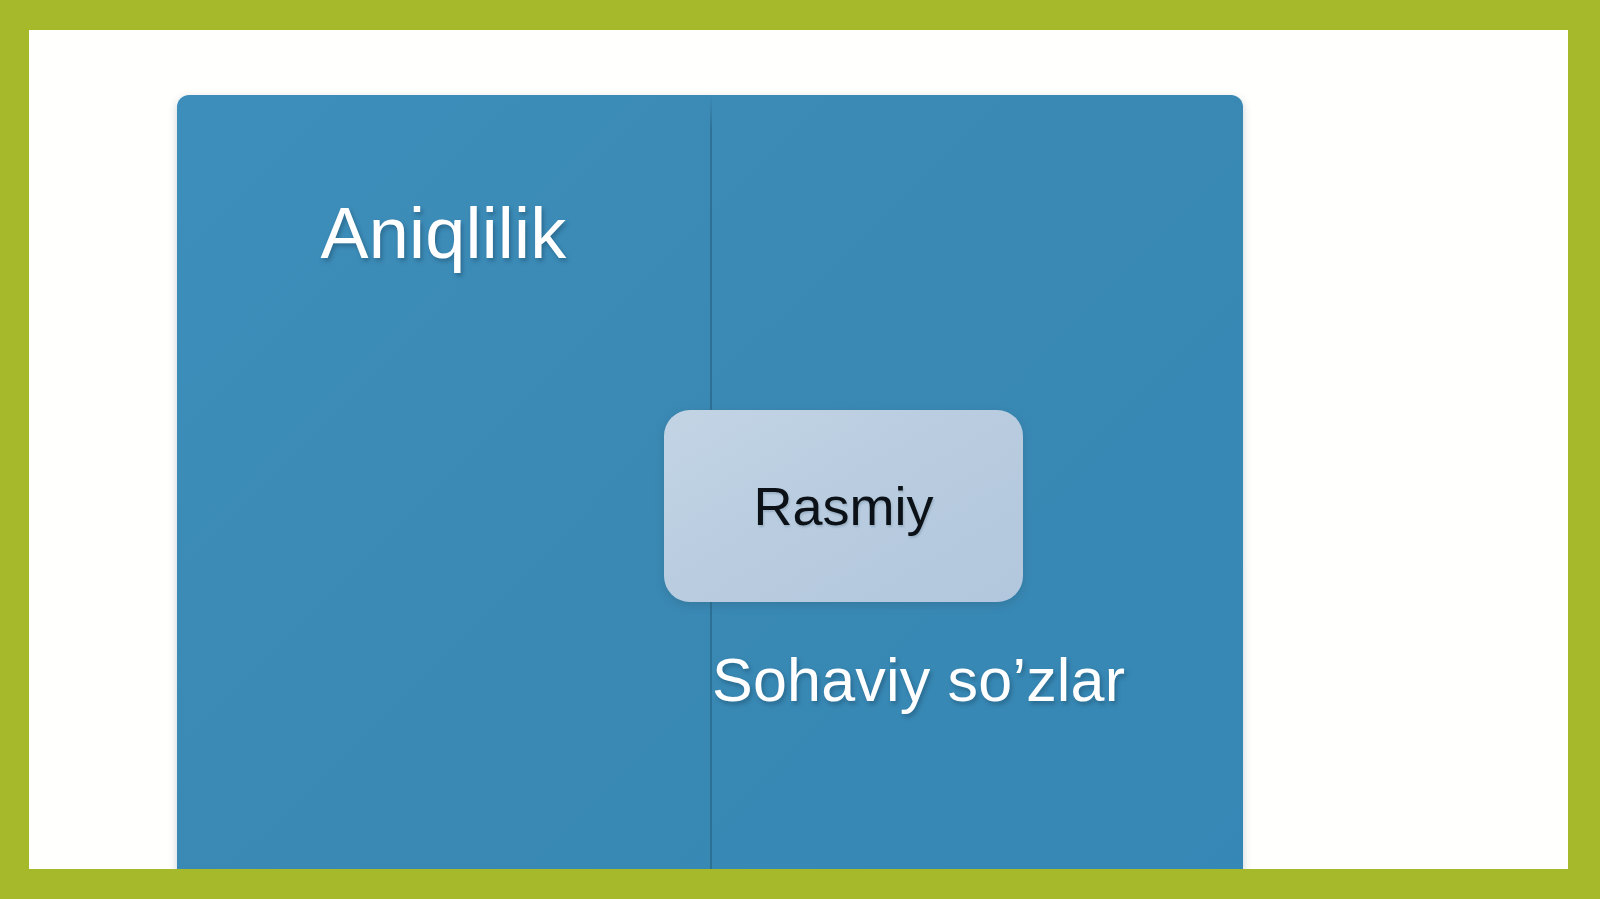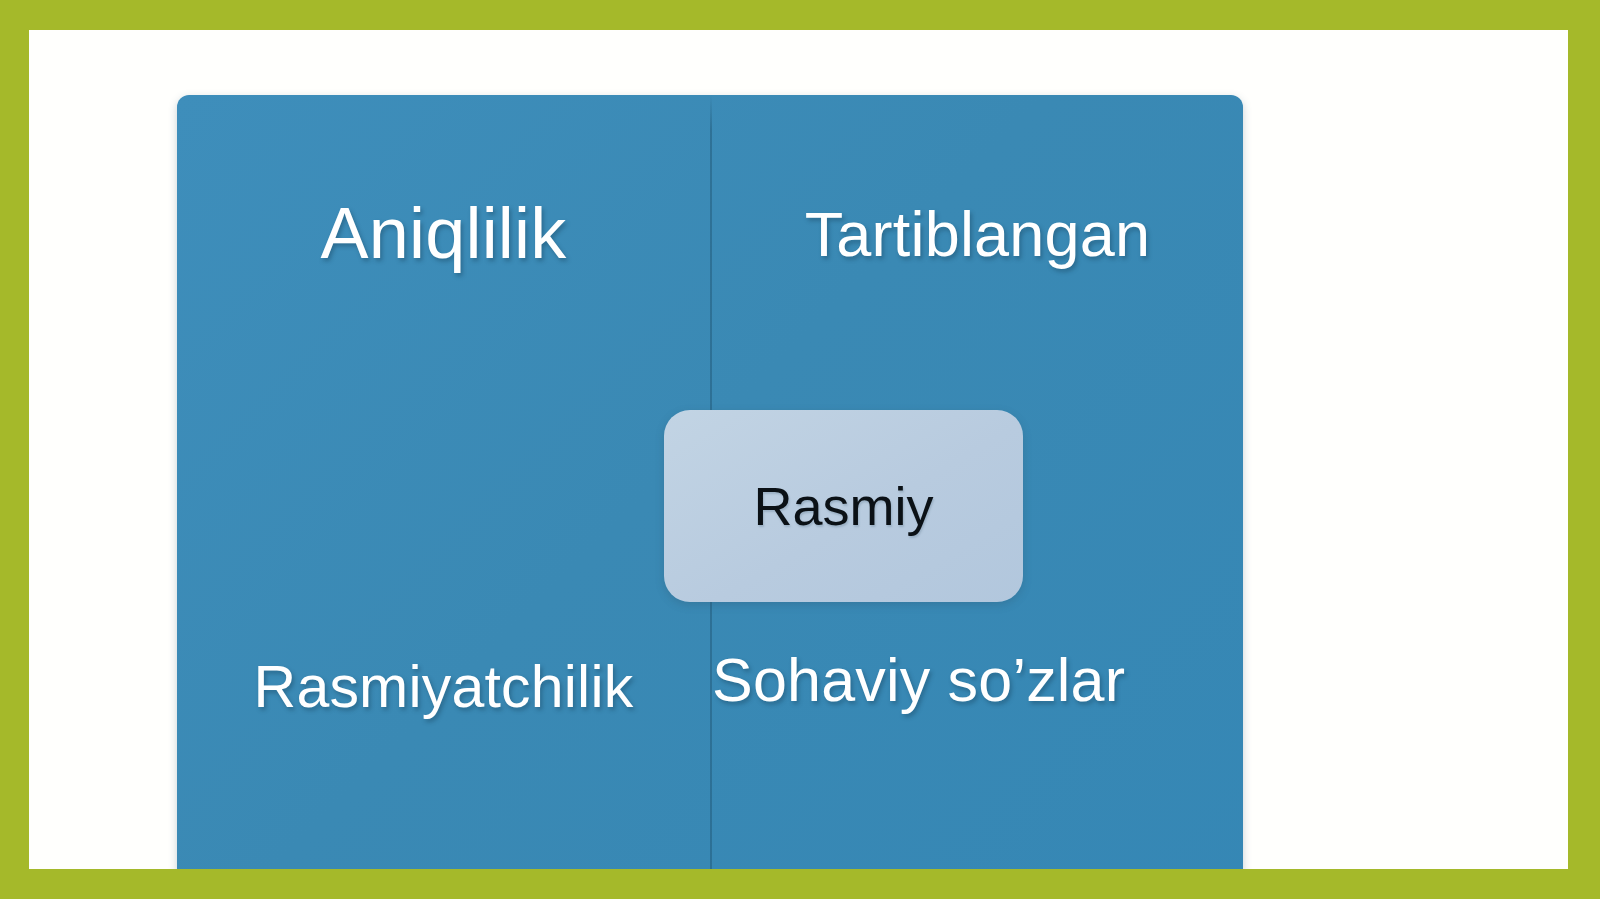--- a/index.html
+++ b/index.html
@@ -128,23 +128,21 @@
 
 <div class="slide-frame">
   <div class="slide-canvas">
 
     <div class="quad-panel">
 
       <div class="quad-divider"></div>
 
       <div class="quad-label label-tl">Aniqlilik</div>
 
-      <div class="quad-label label-tr">Tartiblangan</div>
 
-      <div class="quad-label label-bl">Rasmiyatchilik</div>
 
       <div class="quad-label label-br">Sohaviy so’zlar</div>
 
       <div class="center-box">
         <div class="center-line">Rasmiy</div>
       </div>
 
     </div>
 
   </div>

